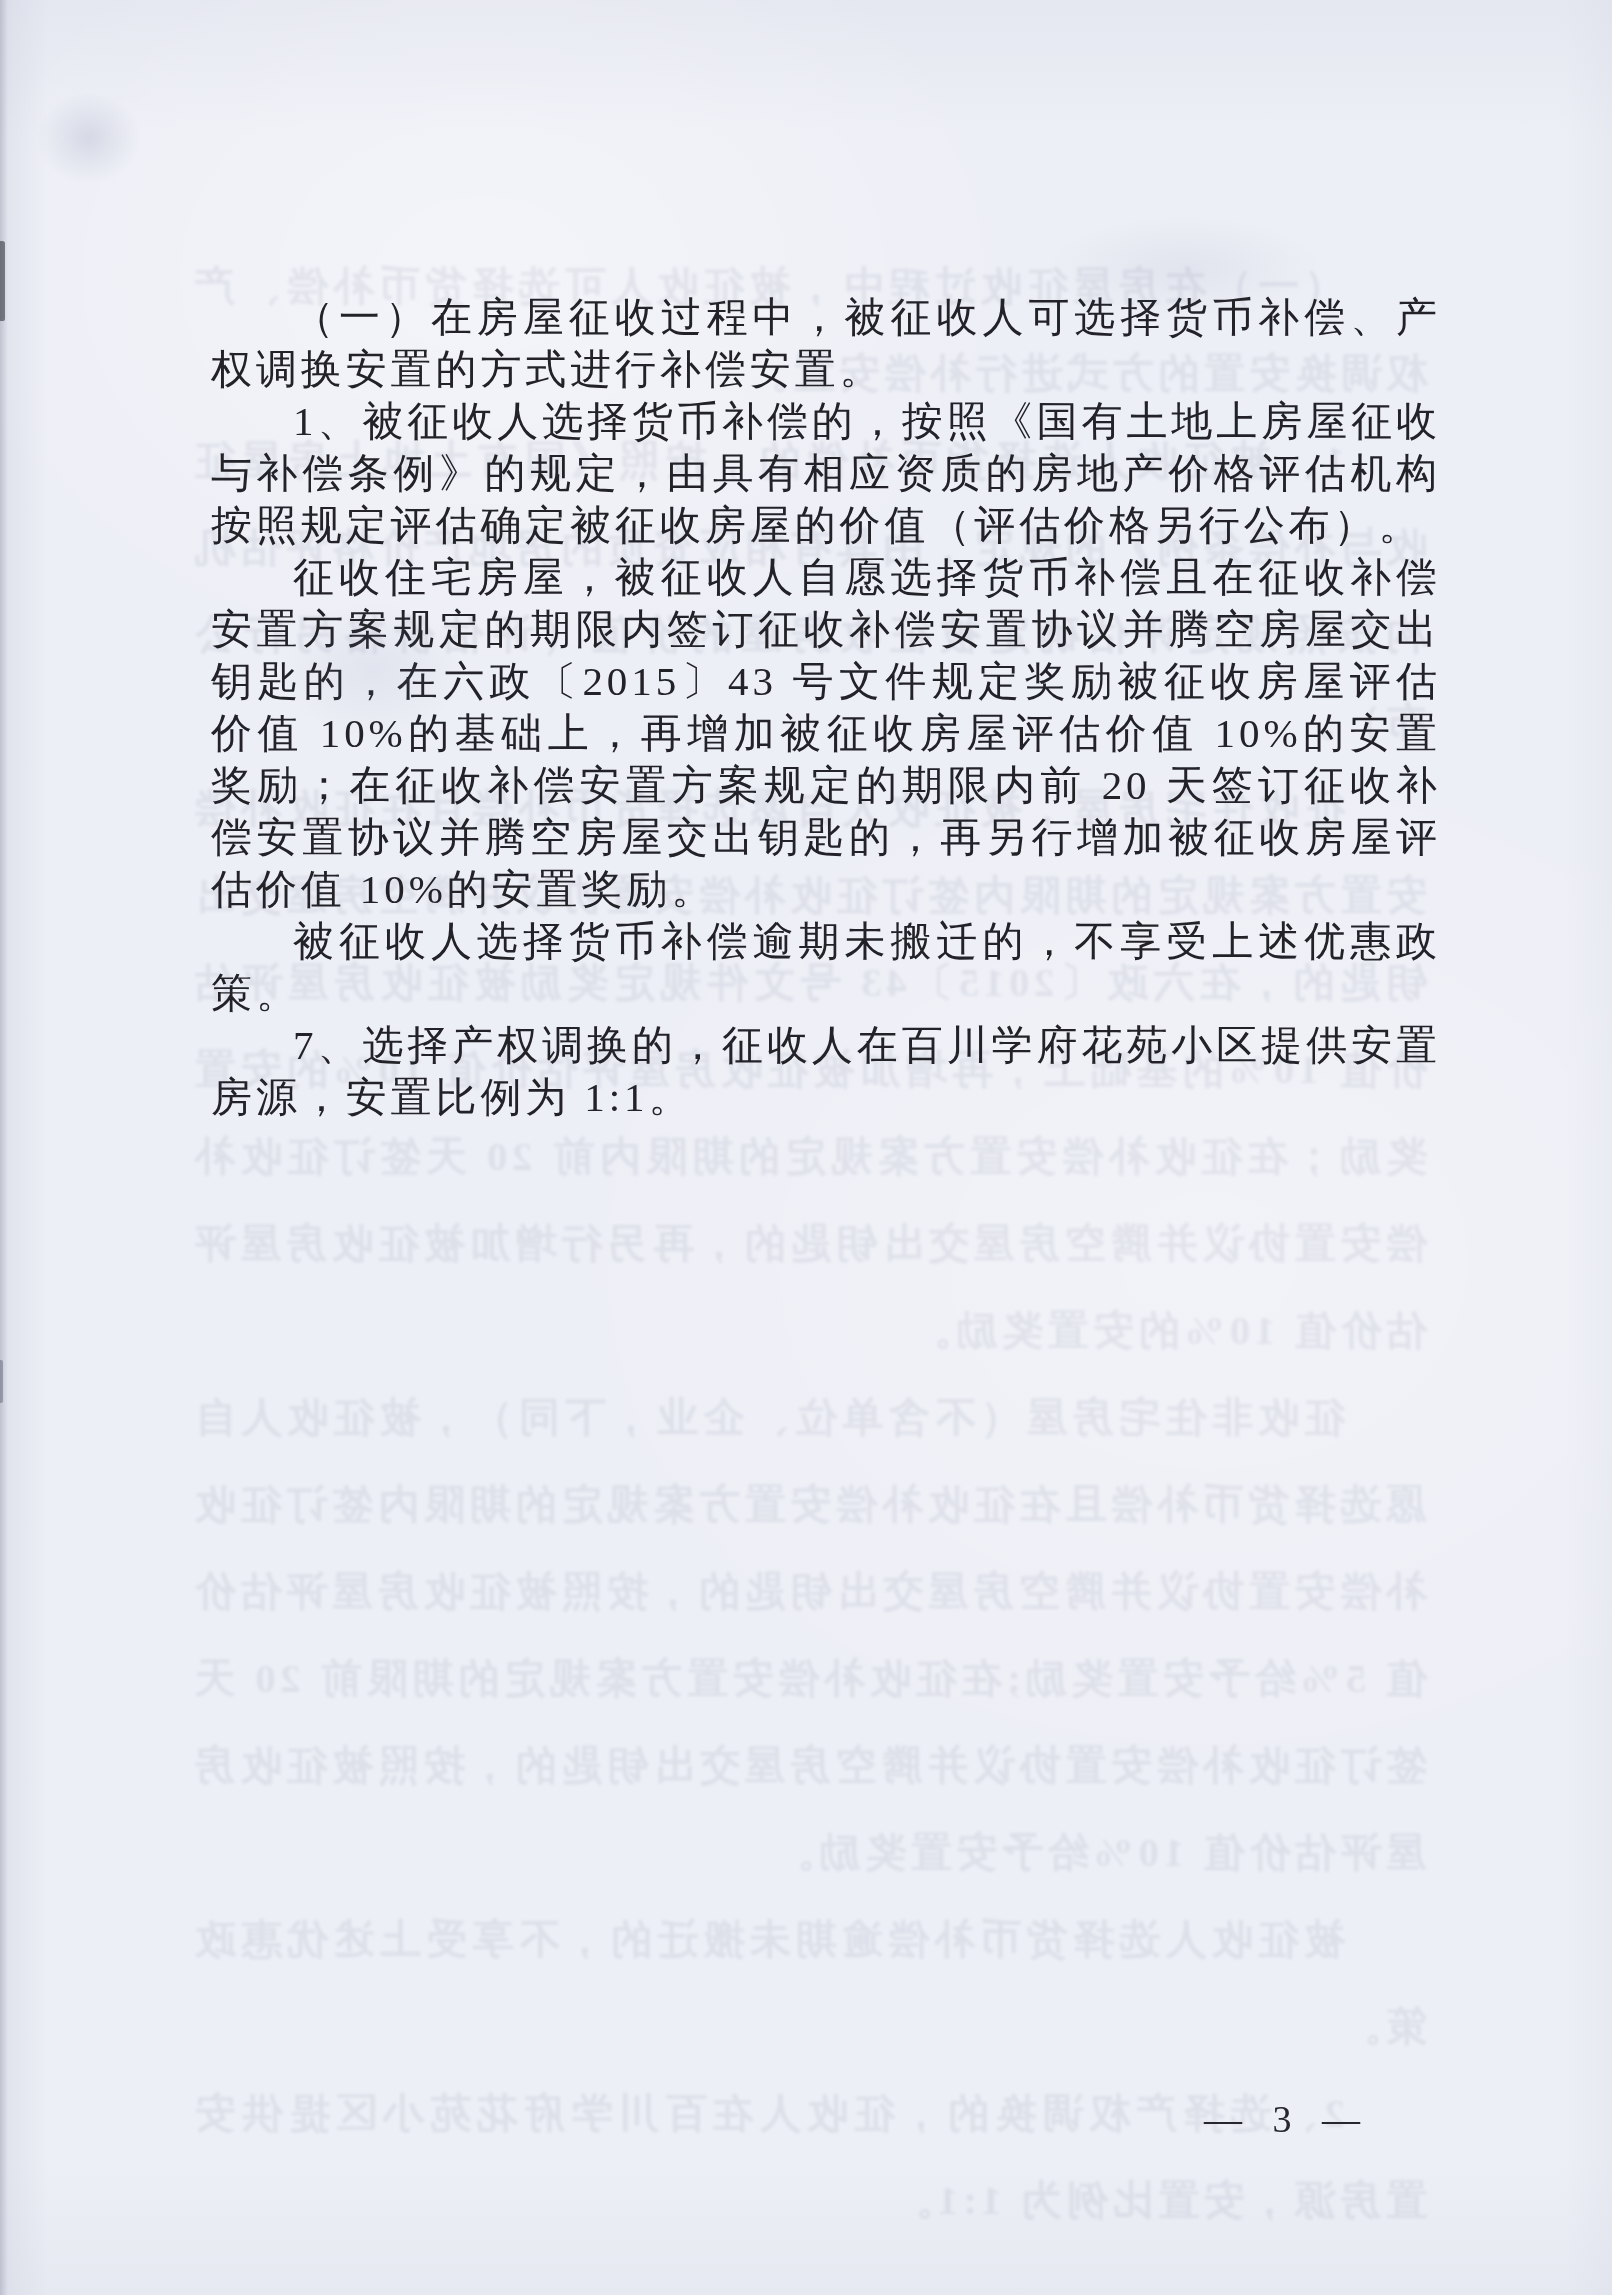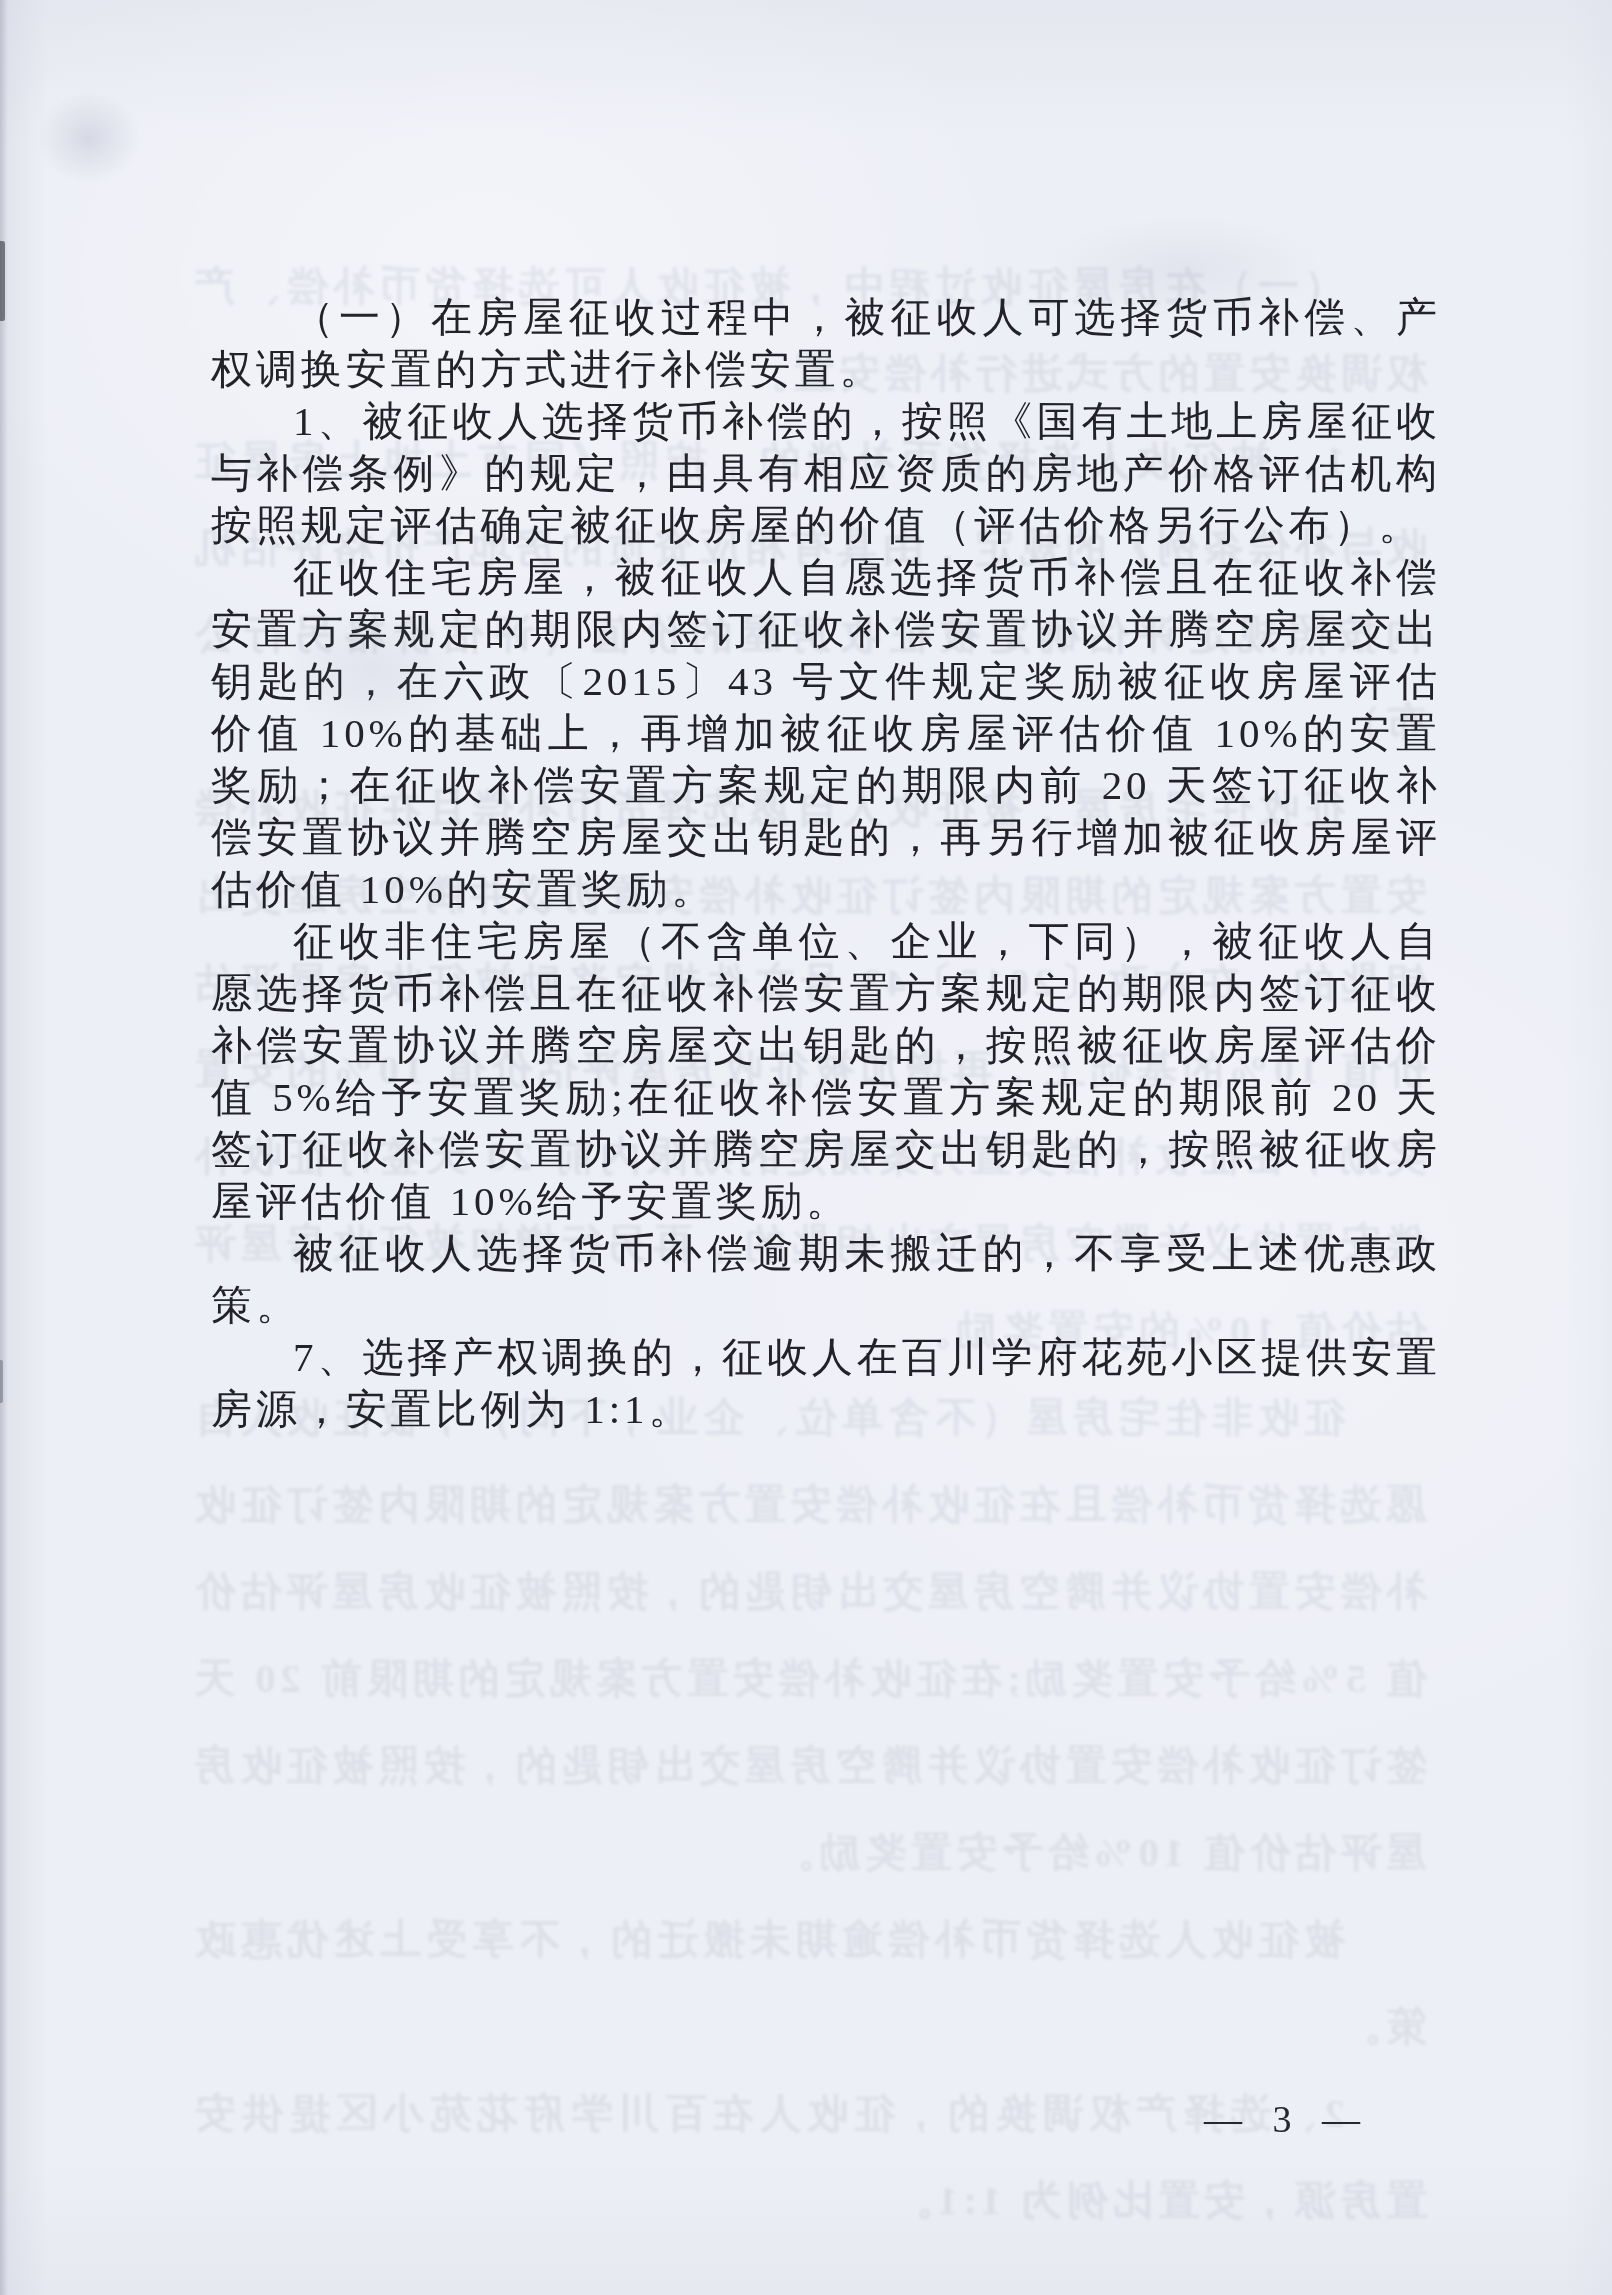--- a/index.html
+++ b/index.html
@@ -124,21 +124,20 @@
     <p>征收住宅房屋，被征收人自愿选择货币补偿且在征收补偿安置方案规定的期限内签订征收补偿安置协议并腾空房屋交出钥匙的，在六政〔2015〕43 号文件规定奖励被征收房屋评估价值 10%的基础上，再增加被征收房屋评估价值 10%的安置奖励；在征收补偿安置方案规定的期限内前 20 天签订征收补偿安置协议并腾空房屋交出钥匙的，再另行增加被征收房屋评估价值 10%的安置奖励。</p>
     <p>征收非住宅房屋（不含单位、企业，下同），被征收人自愿选择货币补偿且在征收补偿安置方案规定的期限内签订征收补偿安置协议并腾空房屋交出钥匙的，按照被征收房屋评估价值 5%给予安置奖励;在征收补偿安置方案规定的期限前 20 天签订征收补偿安置协议并腾空房屋交出钥匙的，按照被征收房屋评估价值 10%给予安置奖励。</p>
     <p>被征收人选择货币补偿逾期未搬迁的，不享受上述优惠政策。</p>
     <p>2、选择产权调换的，征收人在百川学府花苑小区提供安置房源，安置比例为 1:1。</p>
   </div>
 
   <div class="content">
     <p>（一）在房屋征收过程中，被征收人可选择货币补偿、产权调换安置的方式进行补偿安置。</p>
     <p>1、被征收人选择货币补偿的，按照《国有土地上房屋征收与补偿条例》的规定，由具有相应资质的房地产价格评估机构按照规定评估确定被征收房屋的价值（评估价格另行公布）。</p>
     <p>征收住宅房屋，被征收人自愿选择货币补偿且在征收补偿安置方案规定的期限内签订征收补偿安置协议并腾空房屋交出钥匙的，在六政〔2015〕43 号文件规定奖励被征收房屋评估价值 10%的基础上，再增加被征收房屋评估价值 10%的安置奖励；在征收补偿安置方案规定的期限内前 20 天签订征收补偿安置协议并腾空房屋交出钥匙的，再另行增加被征收房屋评估价值 10%的安置奖励。</p>
-    <p>征收非住宅房屋（不含单位、企业，下同），被征收人自愿选择货币补偿且在征收补偿安置方案规定的期限内签订征收补偿安置协议并腾空房屋交出钥匙的，按照被征收房屋评估价值 5%给予安置奖励;在征收补偿安置方案规定的期限前 20 天签订征收补偿安置协议并腾空房屋交出钥匙的，按照被征收房屋评估价值 10%给予安置奖励。</p>
     <p>被征收人选择货币补偿逾期未搬迁的，不享受上述优惠政策。</p>
     <p>7、选择产权调换的，征收人在百川学府花苑小区提供安置房源，安置比例为 1:1。</p>
   </div>
 
   <div class="page-number">— 3 —</div>
 
   <div class="edge-shadow"></div>
   <div class="edge-blot-1"></div>
   <div class="edge-blot-2"></div>
   <div class="smudge-a"></div>

